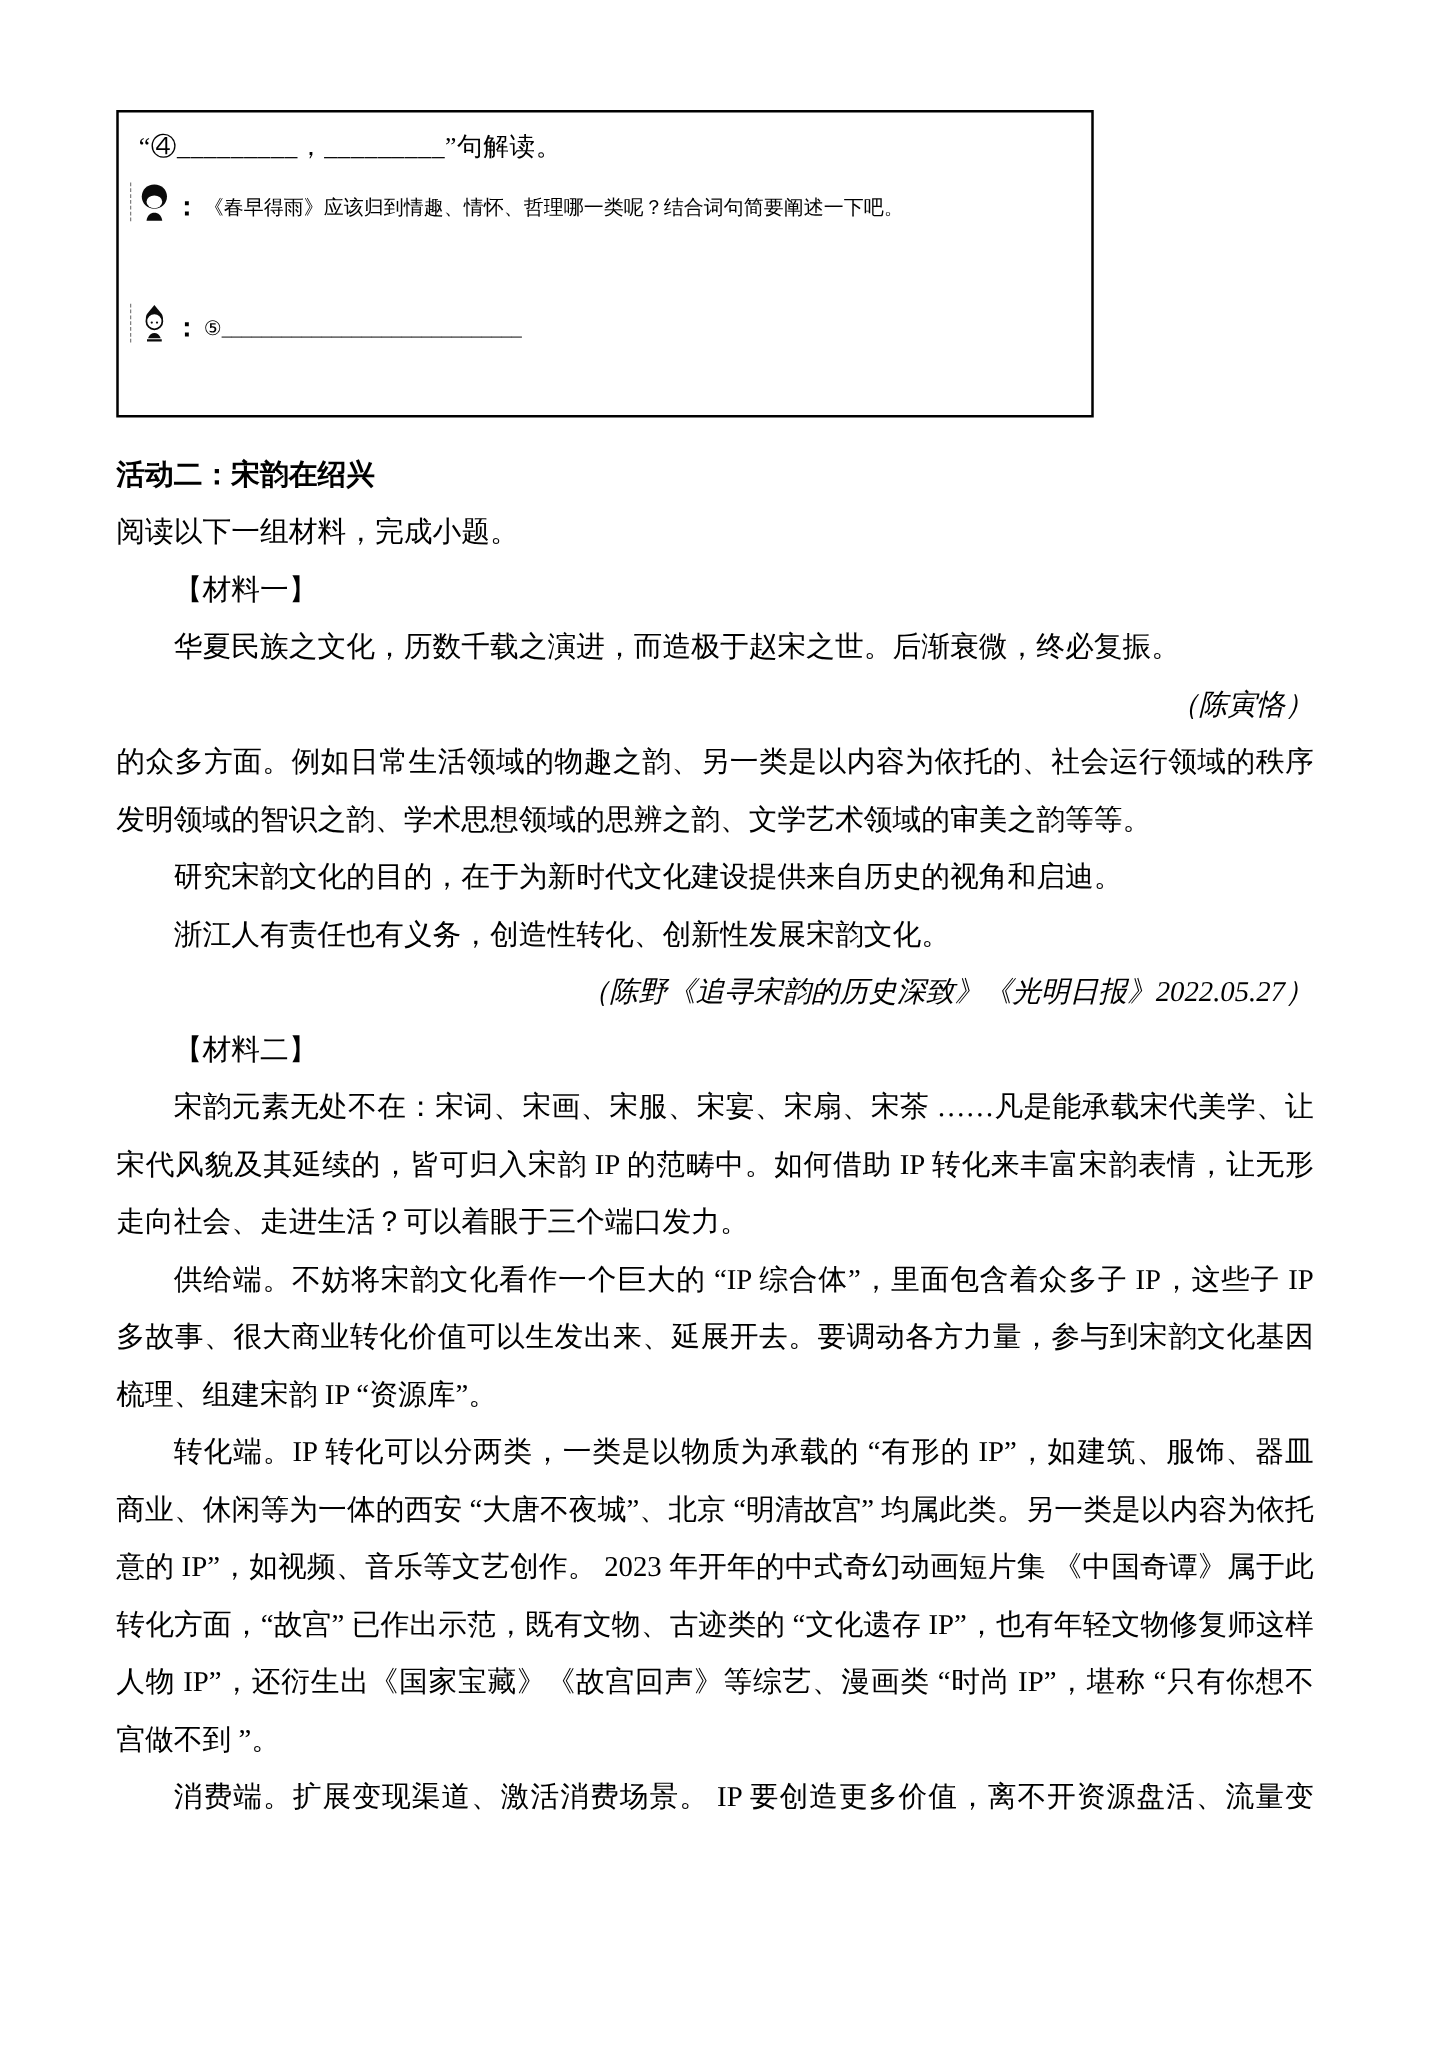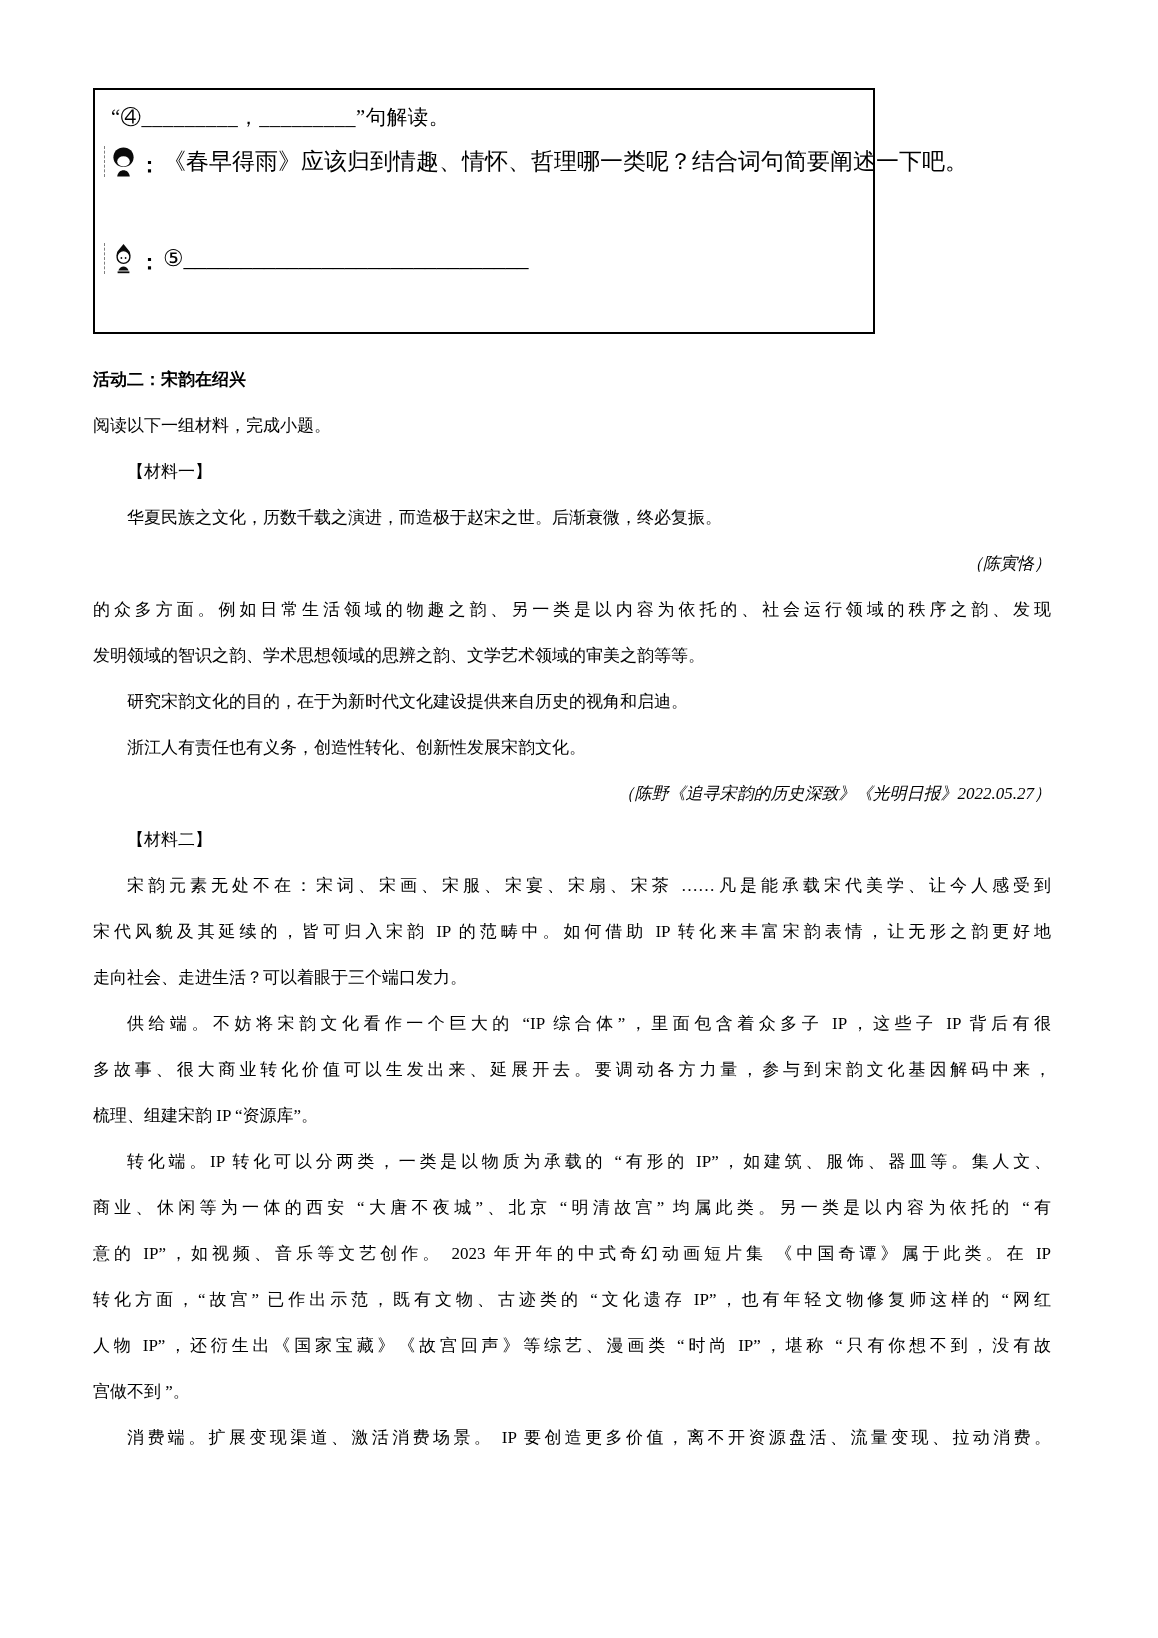--- a/index.html
+++ b/index.html
@@ -22,24 +22,24 @@
   }
   .dialog-row { position:absolute; left:9px; display:flex; align-items:flex-end; }
   .dialog-row.row1 { top:56px; }
   .dialog-row.row2 { top:153px; }
   .avatar-wrap {
     border-left:1px dashed #808080;
     padding-left:5px; display:flex; align-items:flex-end;
   }
   .avatar-wrap svg { display:block; }
   .dialog-colon { font-size:21px; font-weight:bold; line-height:1; margin:0 3px 1px 2px; }
-  .dialog-text  { font-size:23px; line-height:1.25; white-space:nowrap; margin-bottom:0px; }
+  .dialog-text  { font-size:16px; line-height:1.25; white-space:nowrap; margin-bottom:0px; }
 
   
-  .content { position:absolute; left:93px; top:357px; width:958px; font-size:17px; }
+  .content { position:absolute; left:93px; top:357px; width:958px; font-size:23px; }
   .ln { height:46px; line-height:46px; overflow:hidden; }
   .ind { text-indent:2em; }
   .rt  { text-align:right;font-style:italic; }
   .bold { font-weight:bold; }
   .jf { text-align:justify; text-align-last:justify; text-justify:inter-character; }
 </style>
 </head>
 <body>
 
 <div class="page">

